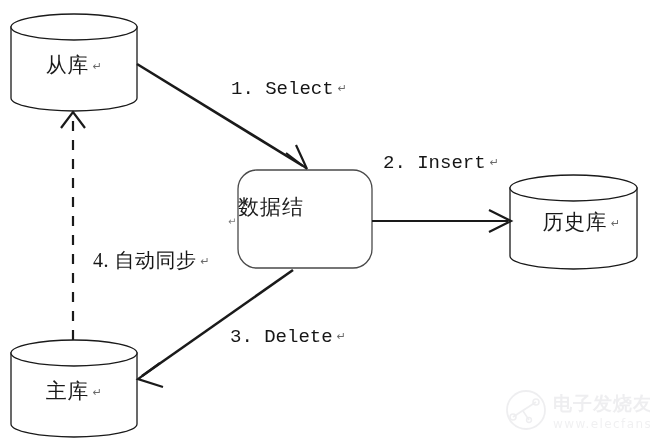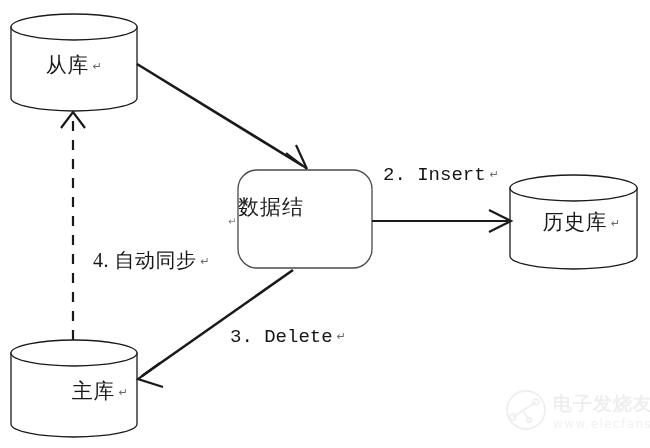--- a/index.html
+++ b/index.html
@@ -154,36 +154,39 @@
       <line x1="73" y1="340" x2="73" y2="118" stroke="#1a1a1a" stroke-width="2.2" stroke-dasharray="10 9"></line>
       <path d="M61,128 L73,112 L85,128" fill="none" stroke="#1a1a1a" stroke-width="2.2" stroke-linejoin="miter"></path>
     </g>
 
   </svg>
 
   <div class="node-label" style="left:11px; top:52px; width:126px;">
     <span>从库</span><span class="pilcrow">↵</span>
   </div>
 
-  <div class="node-label" style="left:11px; top:378px; width:126px;margin-left:26px;">
+  <div class="node-label" style="left:11px; top:378px; width:126px;">
     <span>主库</span><span class="pilcrow">↵</span>
   </div>
 
   <div class="node-label" style="left:510px; top:209px; width:127px;margin-left:8px;">
     <span>历史库</span><span class="pilcrow">↵</span>
   </div>
 
   <div class="box-label" style="left:238px; top:192px; width:134px;">
     <div>数据结</div>
   </div>
 
   <div class="tiny-mark" style="left:228px; top:216px;">↵</div>
 
-
-  <div class="edge-label" style="left:383px; top:164px;">
+  <div class="edge-label" style="left:231px; top:78px;">
+    <span>1. Select</span><span class="pilcrow">↵</span>
+  </div>
+
+  <div class="edge-label" style="left:383px; top:152px;">
     <span>2. Insert</span><span class="pilcrow">↵</span>
   </div>
 
   <div class="edge-label" style="left:230px; top:326px;">
     <span>3. Delete</span><span class="pilcrow">↵</span>
   </div>
 
   <div class="edge-label cjk" style="left:93px; top:208px;margin-top:41px;">
     <span>4. 自动同步</span><span class="pilcrow">↵</span>
   </div>

